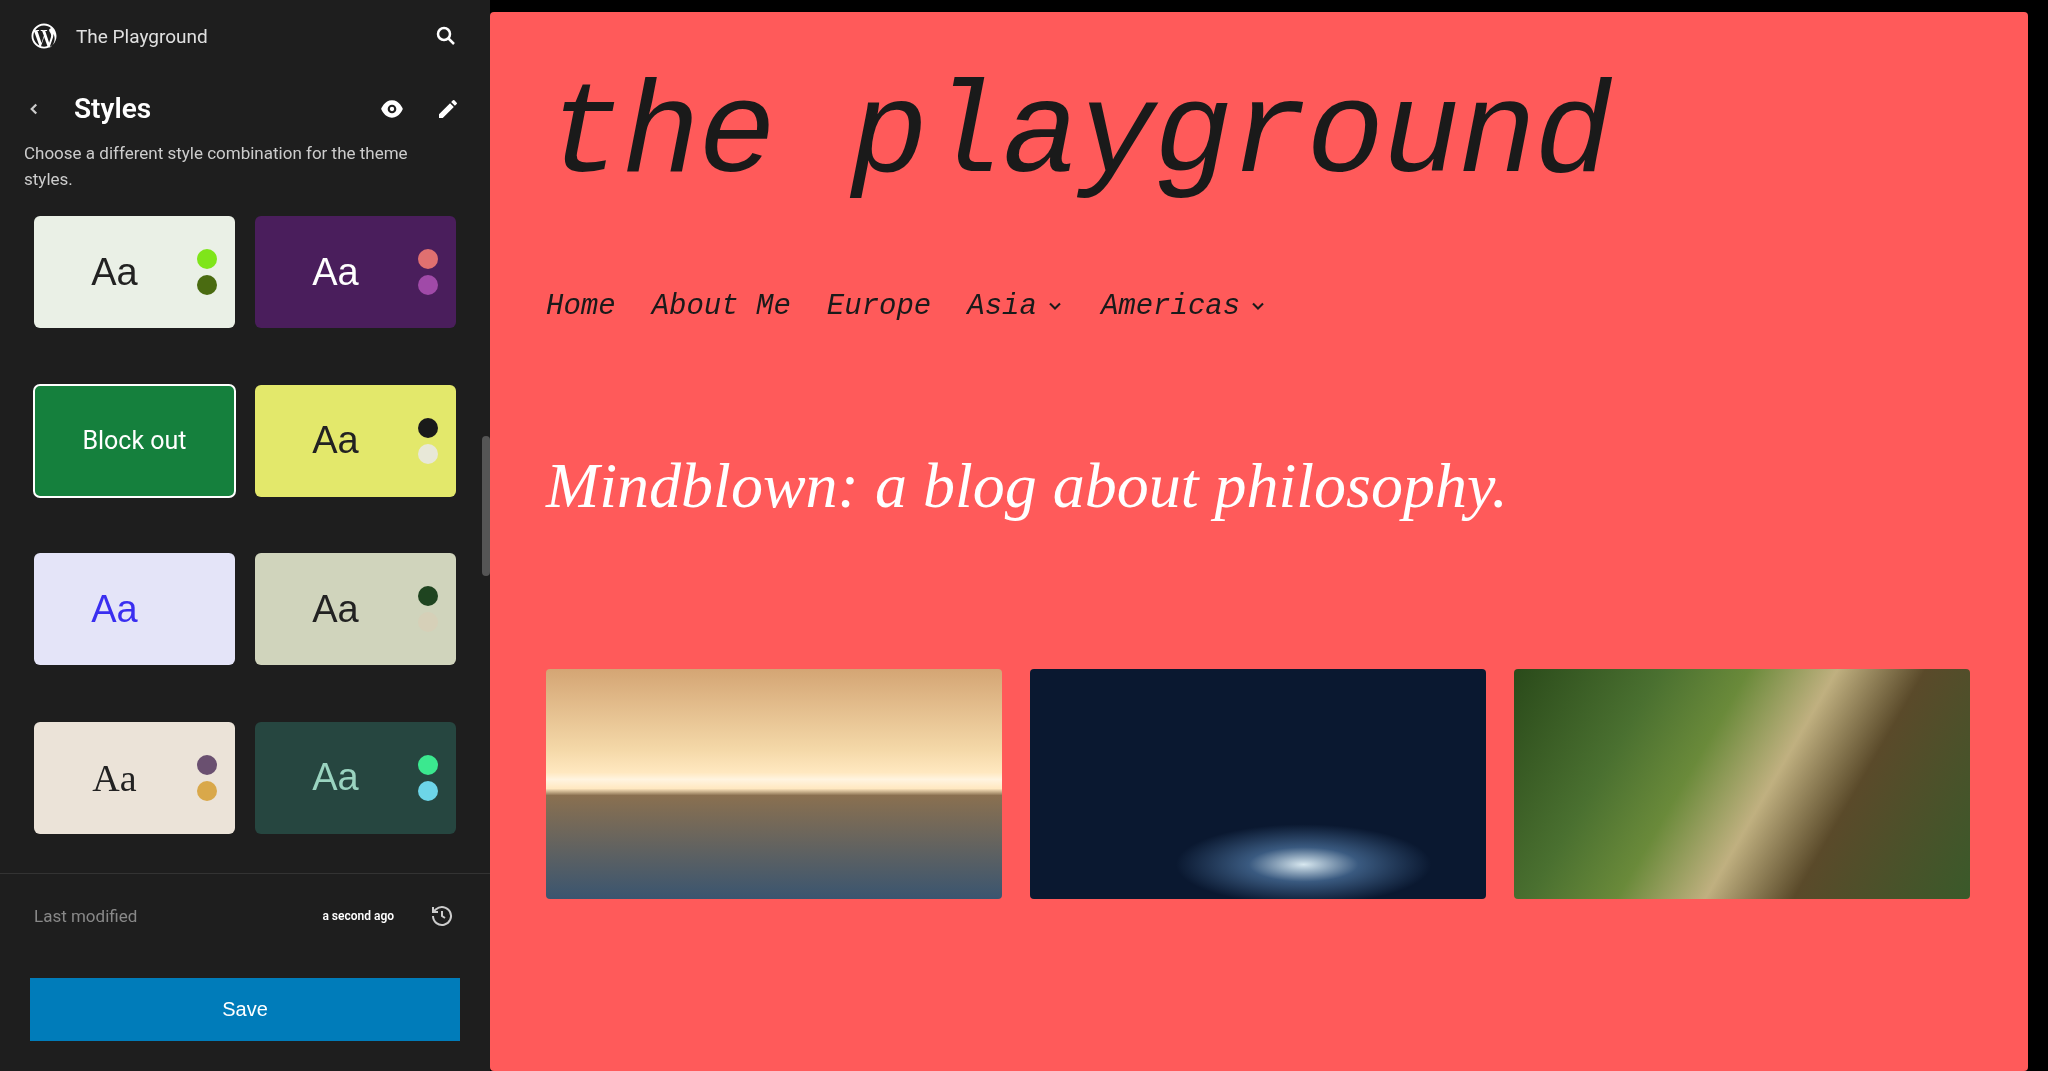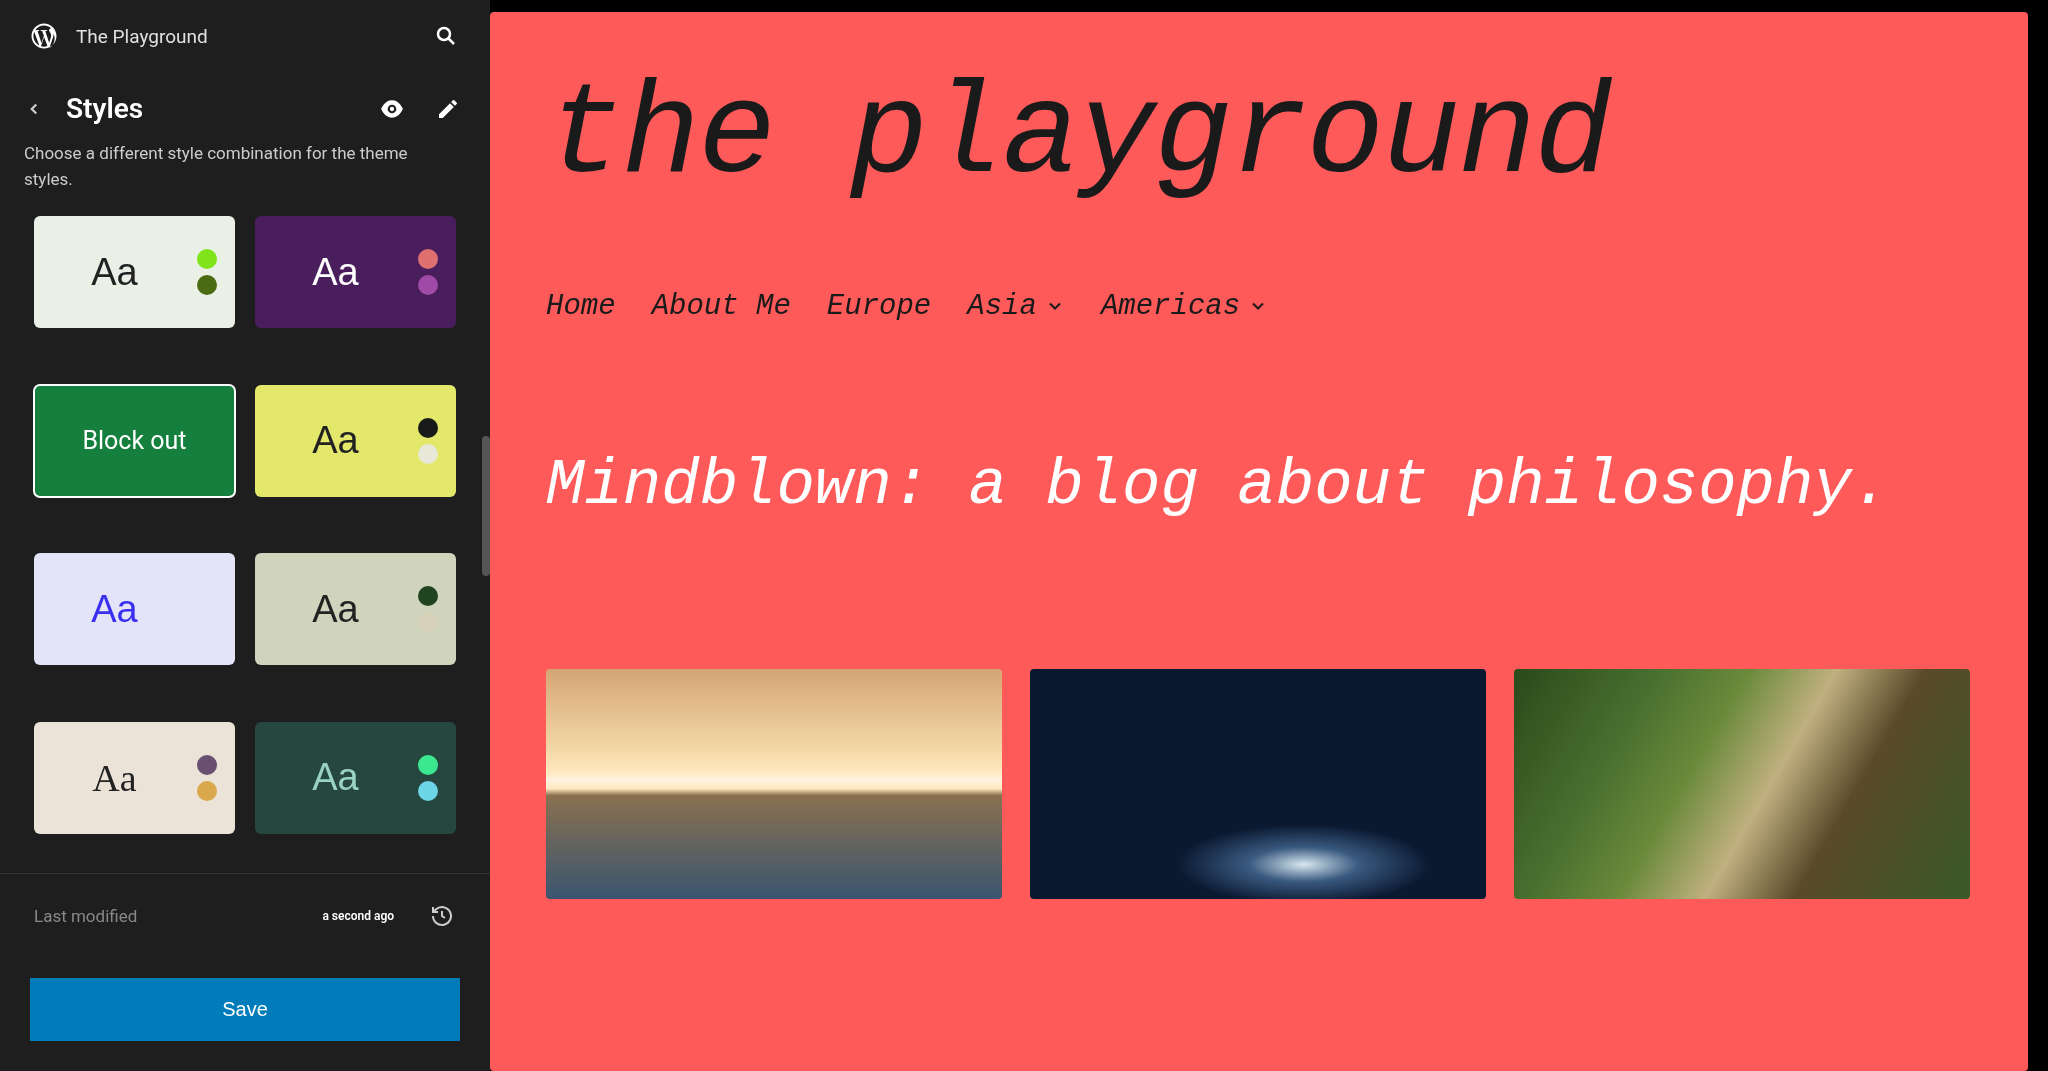--- a/index.html
+++ b/index.html
@@ -3,21 +3,21 @@
 <meta charset="utf-8">
 <style>
 * { margin:0; padding:0; box-sizing:border-box; }
 body { background:#1e1e1e; color:#fff; font-family:-apple-system,BlinkMacSystemFont,"Segoe UI",Roboto,sans-serif; width:2048px; height:1071px; overflow:hidden; transform-origin:top left; }
 .app { display:flex; width:100%; height:100%; }
 .sidebar { width:490px; background:#1e1e1e; display:flex; flex-direction:column; }
 .topbar { display:flex; align-items:center; padding:20px 28px; gap:16px; }
 .wp-logo { width:32px; height:32px; display:flex; align-items:center; justify-content:center; }
 .site-name { font-size:19px; color:#e0e0e0; flex:1; }
 .search-icon-btn { width:32px; height:32px; display:flex; align-items:center; justify-content:center; color:#fff; }
-.panel-header { display:flex; align-items:center; padding:20px 28px 16px 20px; gap:18px; }
+.panel-header { display:flex; align-items:center; padding:20px 28px 16px 20px; gap:26px; }
 .back-btn { width:28px; height:28px; display:flex; align-items:center; justify-content:center; color:#ccc; }
 .panel-title { font-size:28px; font-weight:600; flex:1; }
 .header-actions { display:flex; gap:28px; }
 .icon-btn { width:28px; height:28px; display:flex; align-items:center; justify-content:center; color:#fff; }
 .panel-desc { padding:0 34px 24px 24px; font-size:17px; color:#ccc; line-height:1.5; }
 .styles-grid { display:grid; grid-template-columns:1fr 1fr; gap:20px 20px; padding:0 34px; overflow-y:auto; flex:1; }
 .style-card { height:112px; border-radius:6px; display:flex; align-items:center; justify-content:center; position:relative; cursor:pointer; }
 .style-card.selected { outline:2px solid #fff; outline-offset:-1px; }
 .style-card .aa { font-size:38px; font-family:Georgia,serif; }
 .style-card .dots { position:absolute; right:18px; top:50%; transform:translateY(-50%); display:flex; flex-direction:column; gap:6px; }
@@ -28,21 +28,21 @@
 .footer-value { color:#fff; font-size:12px; font-weight:600; }
 .revisions-btn { margin-left:34px; color:#ccc; }
 .save-row { padding:20px 30px 30px 30px; }
 .save-btn { width:100%; background:#007cba; color:#fff; border:none; padding:20px; font-size:20px; cursor:pointer; }
 .preview { flex:1; background:#000; padding:12px 20px 0 0; }
 .preview-frame { width:100%; height:100%; background:#ff5a5a; border-radius:4px; padding:60px 56px 0 56px; overflow:hidden; position:relative; }
 .site-title { font-family:"Courier New",monospace; font-style:italic; font-size:130px; color:#1a1a1a; letter-spacing:-2px; line-height:1; }
 .nav { display:flex; gap:36px; margin-top:88px; font-family:"Courier New",monospace; font-style:italic; font-size:29px; color:#1a1a1a; align-items:center; }
 .nav-item { display:flex; align-items:center; gap:8px; }
 .chevron { font-size:20px; transform:translateY(2px); }
-.tagline { font-family:Liberation Mono, monospace; font-style:italic; font-size:64px; color:#fff; margin-top:120px; line-height:1.35; }
+.tagline { font-family:Liberation Serif, serif; font-style:italic; font-size:64px; color:#fff; margin-top:120px; line-height:1.35; }
 .posts-row { display:flex; gap:28px; margin-top:140px; }
 .post-card { width:456px; height:230px; border-radius:4px; background-size:cover; background-position:center; }
 .scrollbar-track { position:absolute; right:0; top:220px; width:8px; height:140px; background:#555; border-radius:4px; }
 </style>
 </head>
 <body>
 
 <div class="app">
   <div class="sidebar">
     <div class="topbar">

